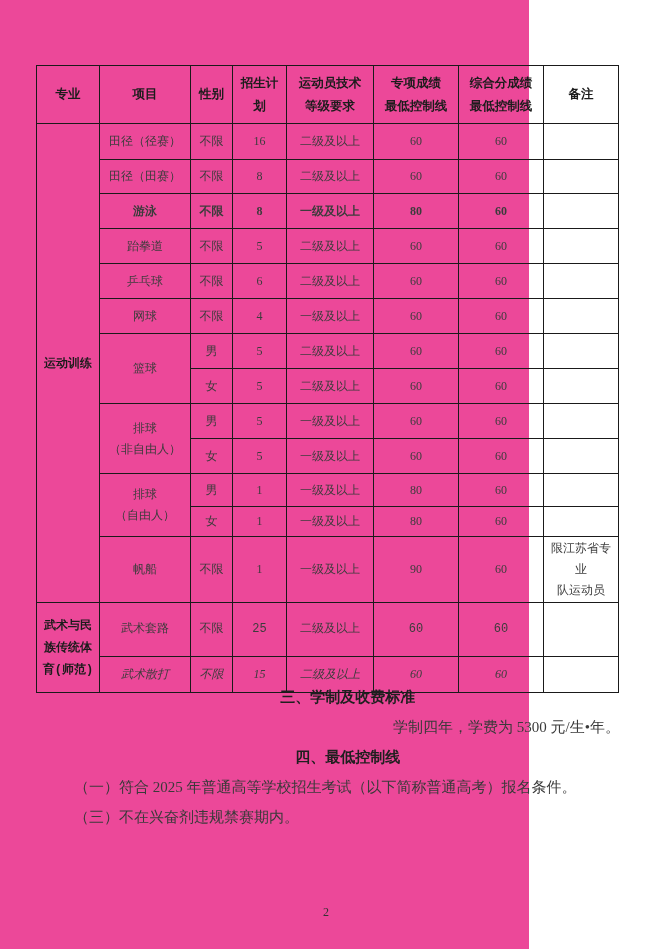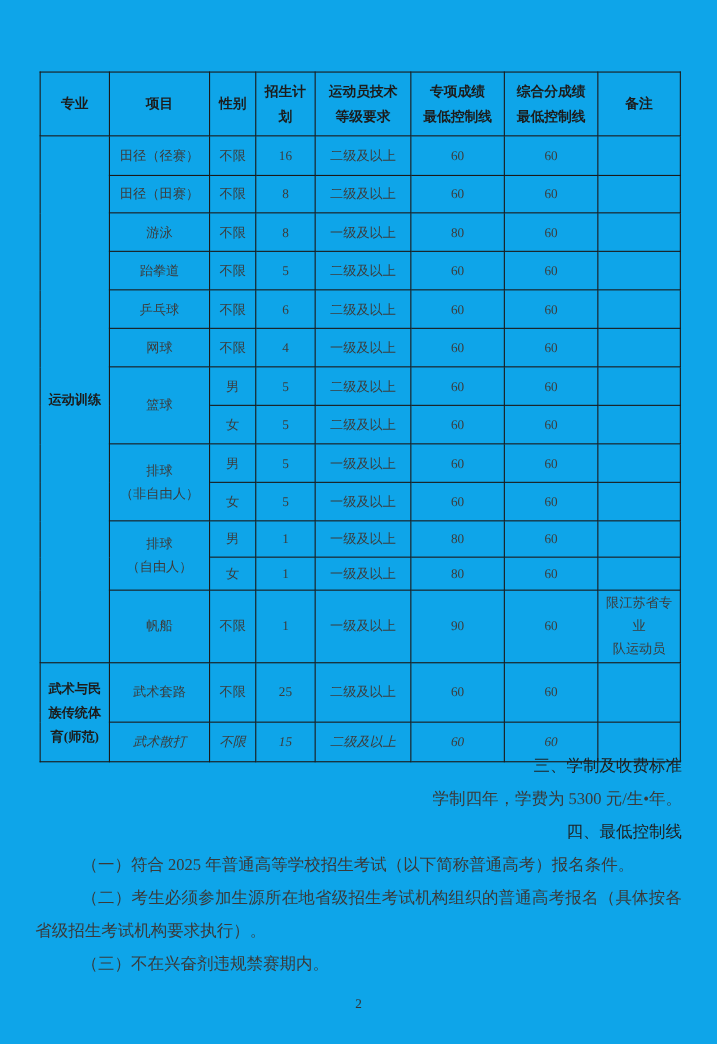--- a/index.html
+++ b/index.html
@@ -4,21 +4,21 @@
 <style>
   html,body{margin:0;padding:0;}
   body{
     width:652px;height:949px;
     background:#ffffff;
     font-family:"Liberation Serif","DejaVu Serif",serif;
     color:#3c3c3c;
     position:relative;
     overflow:hidden;
   }
-  .page{position:absolute;left:0;top:0;width:652px;height:949px;background:#0ea5e9;}
+  .page{position:absolute;left:0;top:0;width:529px;height:949px;background:#ec4899;}
 
   
   table.adm{
     position:absolute;left:36px;top:65px;
     width:582px;
     border-collapse:collapse;
     table-layout:fixed;
   }
   table.adm th, table.adm td{
     border:1px solid #1a1a1a;
@@ -48,24 +48,24 @@
   
   .textblock{
     position:absolute;left:32px;top:682px;width:588px;
     font-size:15px;
     line-height:30px;
     color:#3a3a3a;
     text-align:justify;
   }
   .textblock p{margin:0;}
   .heading{
-    font-weight:normal;
+    font-weight:bold;
     color:#1f1f1f;
     text-indent:2.9em;
-    text-align:right;
+    text-align:center;
   }
   .para{text-indent:2em;text-align:right;}
   .item{text-indent:2.8em;}
 
   .pagenum{
     position:absolute;left:0;top:905px;width:652px;
     text-align:center;
     font-size:12px;color:#333;
   }
 </style>
@@ -114,21 +114,21 @@
         </tr>
         <tr style="height: 34px;">
           <td>田径（田赛）</td>
           <td>不限</td>
           <td>8</td>
           <td>二级及以上</td>
           <td>60</td>
           <td>60</td>
           <td></td>
         </tr>
-        <tr style="height: 35px;">
+        <tr style="height: 35px; font-weight: bold;">
           <td>游泳</td>
           <td>不限</td>
           <td>8</td>
           <td>一级及以上</td>
           <td>80</td>
           <td>60</td>
           <td></td>
         </tr>
         <tr style="height: 35px;">
           <td>跆拳道</td>
@@ -213,21 +213,21 @@
         <tr style="height: 54px;">
           <td>帆船</td>
           <td>不限</td>
           <td>1</td>
           <td>一级及以上</td>
           <td>90</td>
           <td>60</td>
           <td>限江苏省专业
 队运动员</td>
         </tr>
-        <tr style="height: 54px;">
+        <tr style="height: 54px; font-family: Liberation Mono, monospace;">
           <td rowspan="2" class="bold">武术与民
 族传统体
 育(师范)</td>
           <td>武术套路</td>
           <td>不限</td>
           <td>25</td>
           <td>二级及以上</td>
           <td>60</td>
           <td>60</td>
           <td></td>
@@ -242,19 +242,18 @@
           <td></td>
         </tr>
       </tbody>
   </table>
 
   <div class="textblock">
     <p class="heading">三、学制及收费标准</p>
     <p class="para">学制四年，学费为 5300 元/生•年。</p>
     <p class="heading">四、最低控制线</p>
     <p class="item">（一）符合 2025 年普通高等学校招生考试（以下简称普通高考）报名条件。</p>
-    <p class="item">（二）考生必须参加生源所在地省级招生考试机构组织的普通高考报名（具体按各省级招生考试机构要求执行）。</p>
     <p class="item">（三）不在兴奋剂违规禁赛期内。</p>
   </div>
 
   <div class="pagenum">2</div>
 
 </div>
 
 </body></html>

